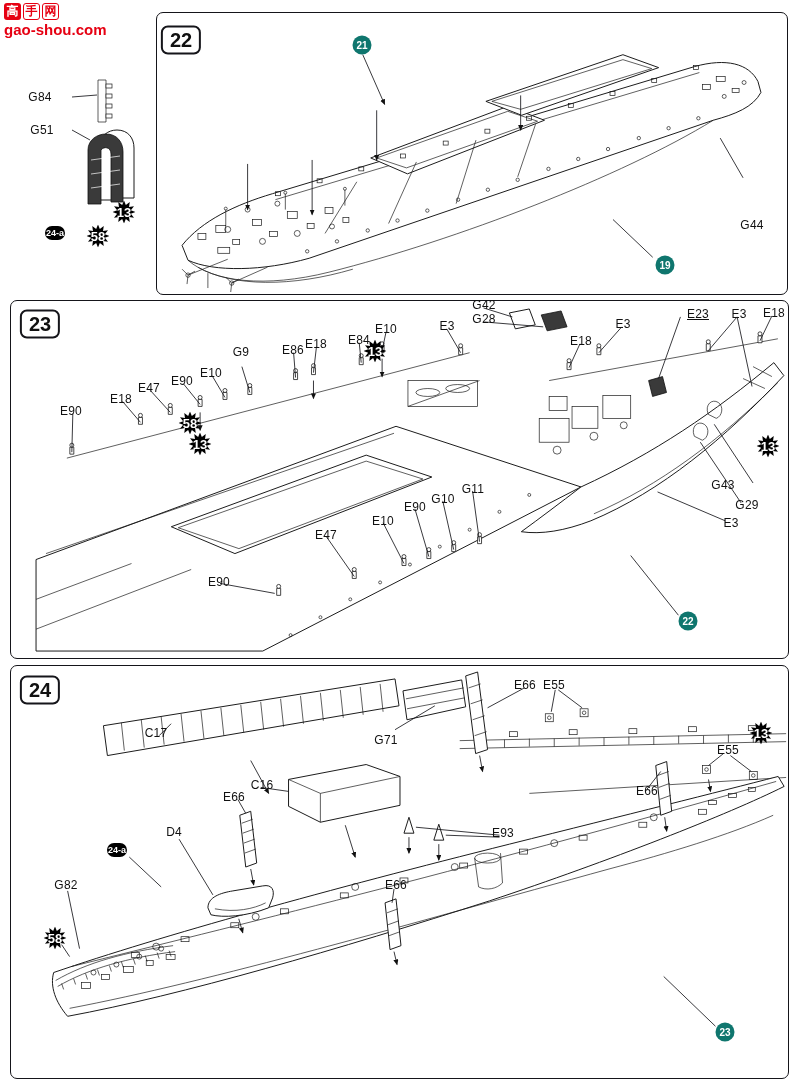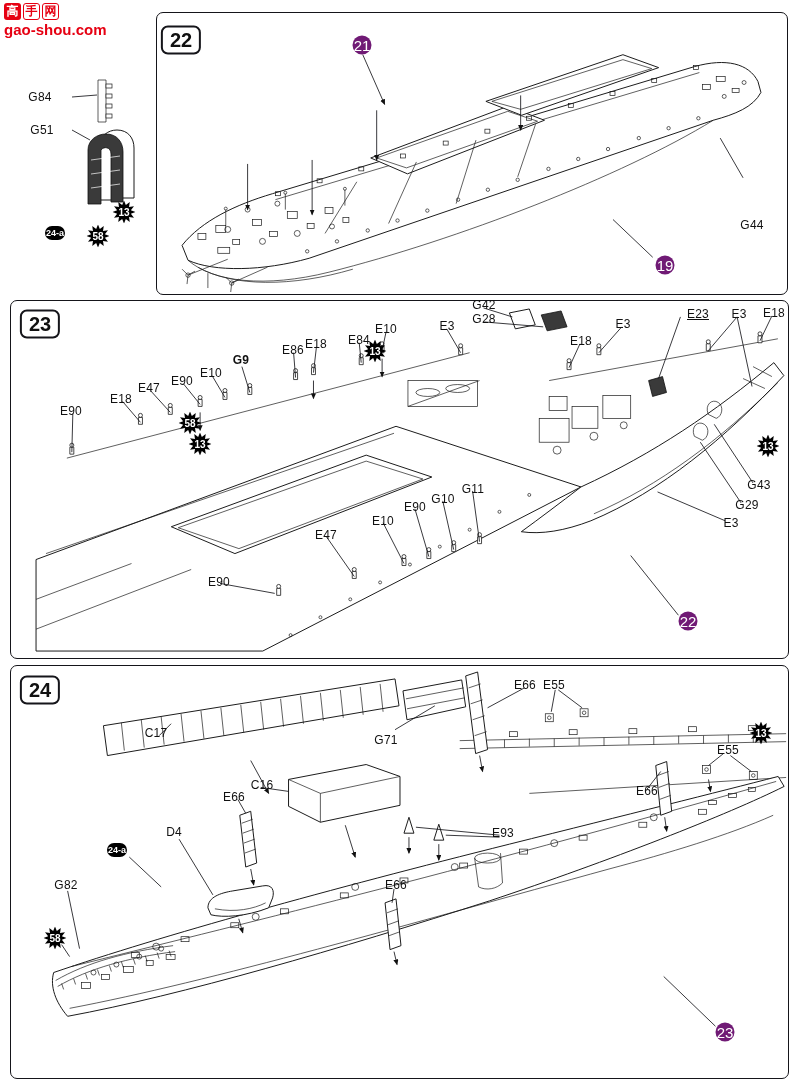--- a/index.html
+++ b/index.html
@@ -6,23 +6,23 @@
   html,body{width:800px;height:1091px;background:#ffffff;font-family:"Liberation Sans",sans-serif;position:relative;overflow:hidden}
   .panel{position:absolute;border:1.7px solid #15151a;border-radius:7px;background:#fff}
   .panel svg{position:absolute;left:0;top:0;width:100%;height:100%}
   .parts-svg{position:absolute}
   .f{fill:#fff;stroke:#1a1a1a;stroke-width:1}
   .t{fill:none;stroke:#1a1a1a;stroke-width:.7}
   .d{fill:#3a3a3a;stroke:#111;stroke-width:.8}
   .ld{fill:none;stroke:#15151a;stroke-width:.85}
   .ann{position:absolute;transform:translate(-50%,-50%);display:flex;align-items:center;justify-content:center;white-space:nowrap;z-index:5}
   .label{font-size:12px;color:#111;letter-spacing:.2px}
-  .star{width:23px;height:23px;background:#000;color:#fff;font-size:10px;font-weight:700;
+  .star{width:23px;height:23px;background:#000;color:#fff;font-size:13px;font-weight:700;
     clip-path:polygon(100% 50%,79.9% 58%,93.3% 75%,71.9% 71.9%,75% 93.3%,58% 79.9%,50% 100%,42% 79.9%,25% 93.3%,28.1% 71.9%,6.7% 75%,20.1% 58%,0% 50%,20.1% 42%,6.7% 25%,28.1% 28.1%,25% 6.7%,42% 20.1%,50% 0%,58% 20.1%,75% 6.7%,71.9% 28.1%,93.3% 25%,79.9% 42%)}
-  .circ{width:19px;height:19px;border-radius:50%;background:#701a75;color:#fff;font-size:15px;font-weight:400}
+  .circ{width:19px;height:19px;border-radius:50%;background:#0f766e;color:#fff;font-size:10px;font-weight:700}
   .oval{background:#000;color:#fff;font-size:9px;font-weight:700;padding:2px 1px;border-radius:10px}
   .step{border:2px solid #15151a;border-radius:7px;background:#fff;color:#111;font-size:20px;font-weight:700;padding:1px 7px}
   .wm{position:absolute;left:4px;top:3px;z-index:9}
   .wm-chars{display:flex;gap:2px;align-items:center}
   .wm-char{width:17px;height:17px;background:#e60012;color:#fff;font-size:12px;font-weight:700;display:flex;align-items:center;justify-content:center;border-radius:3px}
   .wm-char.outline{background:#fff;color:#e60012;border:1.5px solid #e60012}
   .wm-url{color:#e60012;font-size:15px;font-weight:700;margin-top:1px}
 </style>
 </head>
 <body>
@@ -426,38 +426,38 @@
     <div class="ann label" style="left: 40px; top: 97px;">G84</div>
     <div class="ann label" style="left: 42px; top: 130px;">G51</div>
     <div class="ann label" style="left: 752px; top: 184px; margin-top: 41px;">G44</div>
     <div class="ann label" style="left: 484px; top: 305px;">G42</div>
     <div class="ann label" style="left: 484px; top: 319px;">G28</div>
     <div class="ann label" style="left: 447px; top: 326px;">E3</div>
     <div class="ann label" style="left: 386px; top: 329px;">E10</div>
     <div class="ann label" style="left: 359px; top: 340px;">E84</div>
     <div class="ann label" style="left: 316px; top: 344px;">E18</div>
     <div class="ann label" style="left: 293px; top: 350px;">E86</div>
-    <div class="ann label" style="left: 241px; top: 360px; font-weight: bold;">G9</div>
+    <div class="ann label" style="left: 241px; top: 352px;">G9</div>
     <div class="ann label" style="left: 211px; top: 373px;">E10</div>
     <div class="ann label" style="left: 182px; top: 381px;">E90</div>
     <div class="ann label" style="left: 149px; top: 388px;">E47</div>
     <div class="ann label" style="left: 121px; top: 399px;">E18</div>
     <div class="ann label" style="left: 71px; top: 411px;">E90</div>
     <div class="ann label" style="left: 581px; top: 341px;">E18</div>
     <div class="ann label" style="left: 623px; top: 324px;">E3</div>
     <div class="ann label" style="left: 698px; top: 314px; text-decoration: underline;">E23</div>
     <div class="ann label" style="left: 739px; top: 314px;">E3</div>
     <div class="ann label" style="left: 774px; top: 313px;">E18</div>
     <div class="ann label" style="left: 473px; top: 489px;">G11</div>
     <div class="ann label" style="left: 443px; top: 499px;">G10</div>
     <div class="ann label" style="left: 415px; top: 507px;">E90</div>
     <div class="ann label" style="left: 383px; top: 521px;">E10</div>
     <div class="ann label" style="left: 326px; top: 535px;">E47</div>
     <div class="ann label" style="left: 219px; top: 582px;">E90</div>
-    <div class="ann label" style="left: 759px; top: 485px; text-align: right;">G43</div>
+    <div class="ann label" style="left: 723px; top: 485px; text-align: right;">G43</div>
     <div class="ann label" style="left: 747px; top: 505px;">G29</div>
     <div class="ann label" style="left: 731px; top: 523px;">E3</div>
     <div class="ann label" style="left: 156px; top: 733px;">C17</div>
     <div class="ann label" style="left: 386px; top: 734px; margin-top: 6px;">G71</div>
     <div class="ann label" style="left: 525px; top: 685px;">E66</div>
     <div class="ann label" style="left: 554px; top: 685px;">E55</div>
     <div class="ann label" style="left: 728px; top: 750px;">E55</div>
     <div class="ann label" style="left: 647px; top: 791px;">E66</div>
     <div class="ann label" style="left: 262px; top: 785px;">C16</div>
     <div class="ann label" style="left: 234px; top: 797px;">E66</div>

